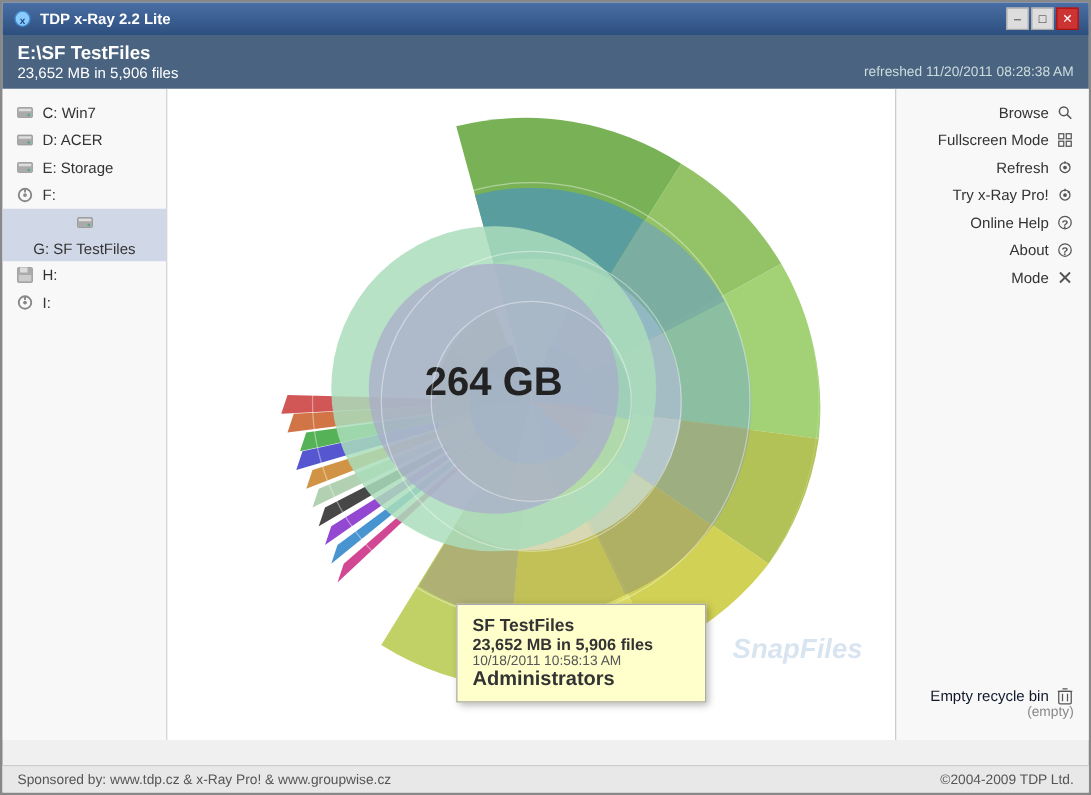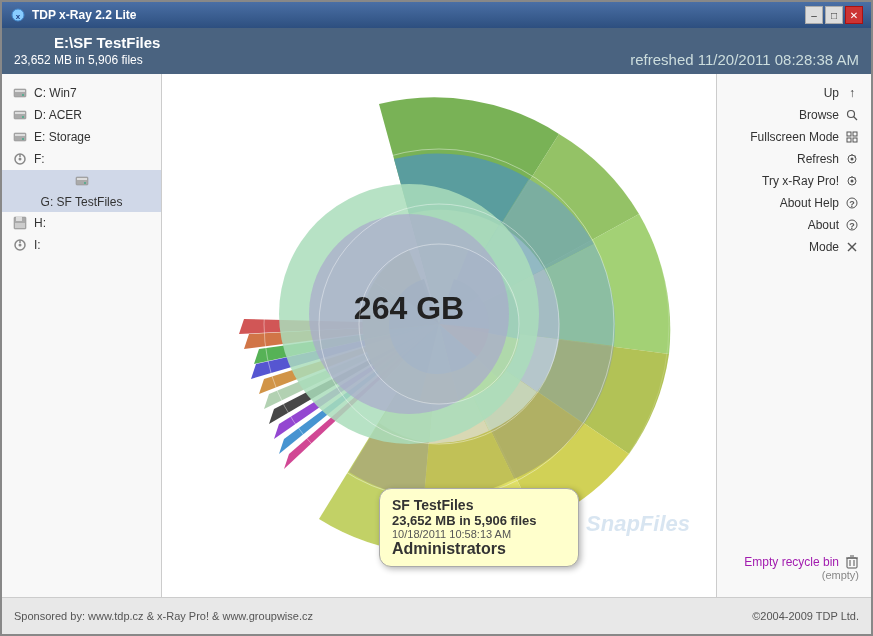--- a/index.html
+++ b/index.html
@@ -62,39 +62,38 @@
     .title-btn.close { background: #cc3333; color: white; border-color: #aa1111; }
     .header {
       background: #4a6380;
       color: white;
       padding: 6px 12px;
       flex-shrink: 0;
     }
     .header-path {
       font-size: 15px;
       font-weight: bold;
-      margin-left: 40px;
     }
     .header-info {
       font-size: 12px;
       display: flex;
       justify-content: space-between;
       align-items: center;
     }
     .header-refreshed {
-      font-size: 15px;
+      font-size: 11px;
       color: #cdd;
     }
     .main-content {
       display: flex;
       flex: 1;
       overflow: hidden;
     }
     .left-panel {
-      width: 160px;
+      width: 132px;
       background: #f8f8f8;
       border-right: 1px solid #ccc;
       padding: 8px 0;
       flex-shrink: 0;
     }
     .drive-item {
       display: flex;
       align-items: center;
       padding: 3px 10px;
       cursor: pointer;
@@ -135,21 +134,21 @@
       pointer-events: none;
     }
     .tooltip-box {
       position: absolute;
       bottom: 30px;
       left: 50%;
       transform: translateX(-60px);
       background: #ffffcc;
       border: 1px solid #aaa;
       padding: 8px 12px;
-      border-radius: 12px;
+      border-radius: 0;
       font-size: 12px;
       box-shadow: 2px 2px 6px rgba(0,0,0,0.3);
       min-width: 200px;
     }
     .tooltip-title {
       font-size: 14px;
       font-weight: bold;
       color: #333;
     }
     .tooltip-size {
@@ -198,38 +197,39 @@
       padding: 8px 12px;
       text-align: right;
     }
     .recycle-item {
       display: flex;
       align-items: flex-start;
       justify-content: flex-end;
       gap: 6px;
       cursor: pointer;
       font-size: 12px;
-      color: #a21caf;
+      color: #0f172a;
     }
     .recycle-empty {
       font-size: 11px;
       color: #888;
       text-align: right;
     }
     .footer {
       background: #e8e8e8;
       border-top: 1px solid #ccc;
       padding: 3px 12px;
       display: flex;
       justify-content: space-between;
       align-items: center;
       font-size: 11px;
       color: #555;
       flex-shrink: 0;
-      height: 37px;
+      height: 22px;
+      margin-top: 20px;
     }
   </style>
 </head>
 <body>
 
 <div class="window">
 
   <div class="title-bar">
     <div class="title-bar-left">
       <div class="title-icon">
@@ -407,24 +407,20 @@
       <div class="tooltip-box">
         <div class="tooltip-title">SF TestFiles</div>
         <div class="tooltip-size">23,652 MB in 5,906 files</div>
         <div class="tooltip-date">10/18/2011 10:58:13 AM</div>
         <div class="tooltip-owner">Administrators</div>
       </div>
     </div>
 
     <div class="right-panel">
       <div class="nav-item">
-        <span>Up</span>
-        <div class="nav-icon">↑</div>
-      </div>
-      <div class="nav-item">
         <span>Browse</span>
         <div class="nav-icon">
           <svg width="12" height="12" viewBox="0 0 12 12">
             <circle cx="5" cy="5" r="3.5" fill="none" stroke="#555" stroke-width="1.2"></circle>
             <line x1="7.5" y1="7.5" x2="11" y2="11" stroke="#555" stroke-width="1.2"></line>
           </svg>
         </div>
       </div>
       <div class="nav-item">
         <span>Fullscreen Mode</span>
@@ -453,21 +449,21 @@
         <div class="nav-icon">
           <svg width="12" height="12" viewBox="0 0 12 12">
             <circle cx="6" cy="6" r="4" fill="none" stroke="#555" stroke-width="1"></circle>
             <circle cx="6" cy="6" r="1.5" fill="#555"></circle>
             <line x1="6" y1="1" x2="6" y2="3" stroke="#555" stroke-width="1"></line>
             <line x1="9.5" y1="3" x2="8.3" y2="4.2" stroke="#555" stroke-width="1"></line>
           </svg>
         </div>
       </div>
       <div class="nav-item">
-        <span>About Help</span>
+        <span>Online Help</span>
         <div class="nav-icon">
           <svg width="12" height="12" viewBox="0 0 12 12">
             <circle cx="6" cy="6" r="5" fill="none" stroke="#555" stroke-width="1"></circle>
             <text x="6" y="10" text-anchor="middle" font-size="9" fill="#555" font-family="Arial" font-weight="bold">?</text>
           </svg>
         </div>
       </div>
       <div class="nav-item">
         <span>About</span>
         <div class="nav-icon">

